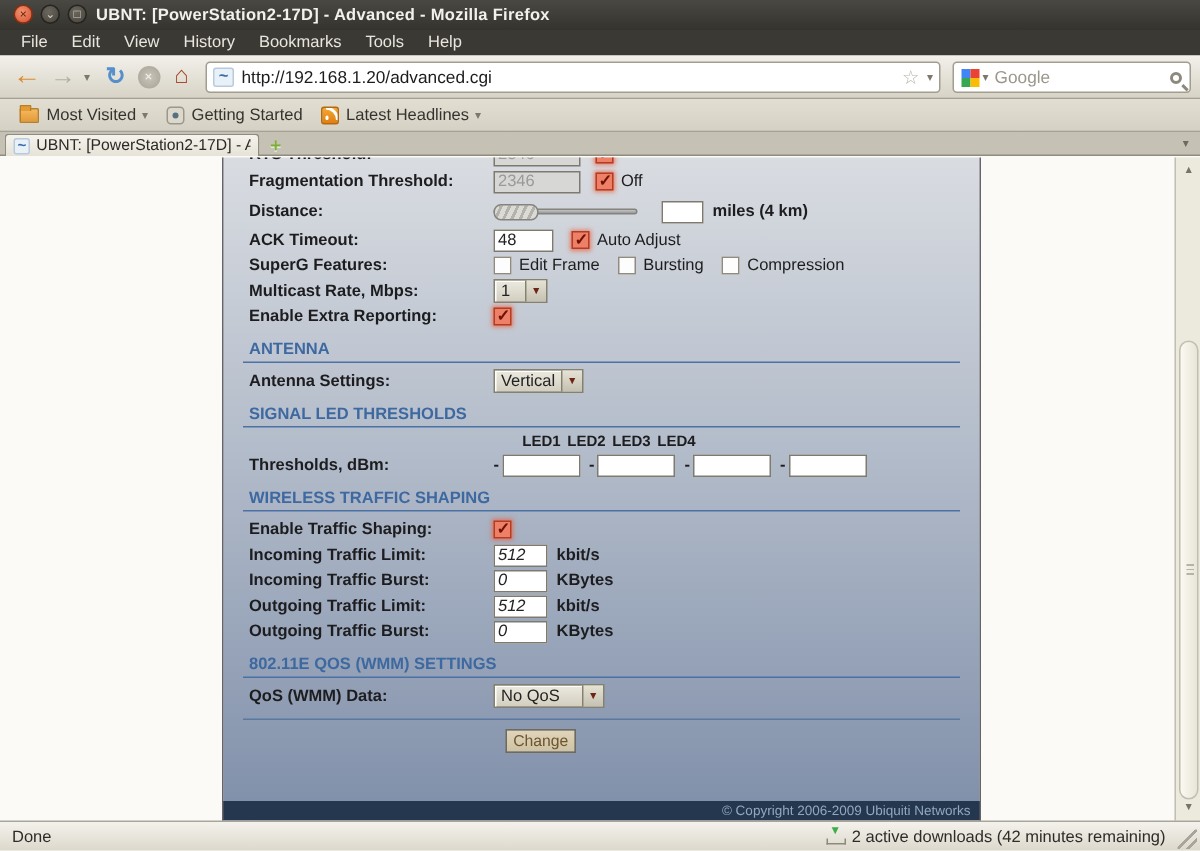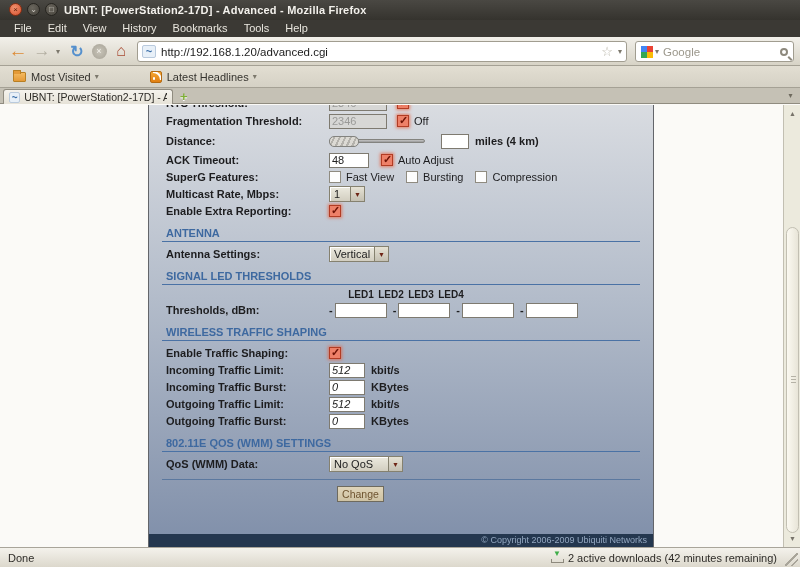--- a/index.html
+++ b/index.html
@@ -48,21 +48,21 @@
   #search-drop { color:#7c786c; font-size:8px; margin-right:4px; }
   #search-input { border:0; outline:0; flex:1; font-size:11.5px; color:#333; font-family:inherit; background:transparent; min-width:0; }
   #search-input::placeholder { color:#9b978b; }
   .magnifier { width:8px; height:8px; border:2px solid #8d897d; border-radius:50%; position:relative; flex:none; }
   .magnifier::after { content:""; position:absolute; width:2px; height:5px; background:#8d897d;
     left:7px; top:6px; transform:rotate(-45deg); }
 
   
   #bookmarksbar { position:absolute; left:0; top:66px; width:800px; height:22px;
     background:linear-gradient(#e2deD2,#d5d1c5); border-bottom:1px solid #a5a195;
-    display:flex; align-items:center; padding-left:7px;gap:39px; }
+    display:flex; align-items:center; padding-left:7px; }
   .bm-item { display:flex; align-items:center; height:18px; padding:0 6px; font-size:11px; color:#35332e; }
   .bm-caret { font-size:8px; color:#7c786c; margin-left:4px; }
   .folder-icon { width:13px; height:10px; background:linear-gradient(#f4b95e,#e49a37); border:1px solid #b87f23;
     border-radius:1px; position:relative; margin-right:5px; }
   .folder-icon::before { content:""; position:absolute; left:-1px; top:-3px; width:6px; height:3px;
     background:#e49a37; border:1px solid #b87f23; border-bottom:0; border-radius:1px 1px 0 0; }
   .gs-icon { width:12px; height:12px; border-radius:3px; background:#dcd8cc; border:1px solid #9b978b;
     margin-right:5px; position:relative; }
   .gs-icon::after { content:""; position:absolute; left:3px; top:3px; width:4px; height:4px;
     border-radius:50%; background:#55707e; }
@@ -209,20 +209,24 @@
   </div>
 </div>
 
 <div id="bookmarksbar">
   <span class="bm-item">
     <span class="folder-icon"></span>
     <span>Most Visited</span>
     <span class="bm-caret">▾</span>
   </span>
   <span class="bm-item">
+    <span class="gs-icon"></span>
+    <span>Getting Started</span>
+  </span>
+  <span class="bm-item">
     <span class="rss-icon"></span>
     <span>Latest Headlines</span>
     <span class="bm-caret">▾</span>
   </span>
 </div>
 
 <div id="tabbar">
   <div id="tab-active">
     <span id="tab-favicon">~</span>
     <span id="tab-title">UBNT: [PowerStation2-17D] - A...</span>
@@ -262,21 +266,21 @@
       <div class="frow mt3">
         <span class="flabel">ACK Timeout:</span>
         <input class="txt w44" value="48" style="">
         <span class="cb checked" style="margin-left:12px"></span>
         <span class="cbl">Auto Adjust</span>
       </div>
 
       <div class="frow">
         <span class="flabel">SuperG Features:</span>
         <span class="cb"></span>
-        <span class="cbl">Fast View</span>
+        <span class="cbl">Edit Frame</span>
         <span class="cb"></span>
         <span class="cbl">Bursting</span>
         <span class="cb"></span>
         <span class="cbl">Compression</span>
       </div>
 
 
       <div class="frow">
         <span class="flabel">Multicast Rate, Mbps:</span>
         <span class="sel sw34">

